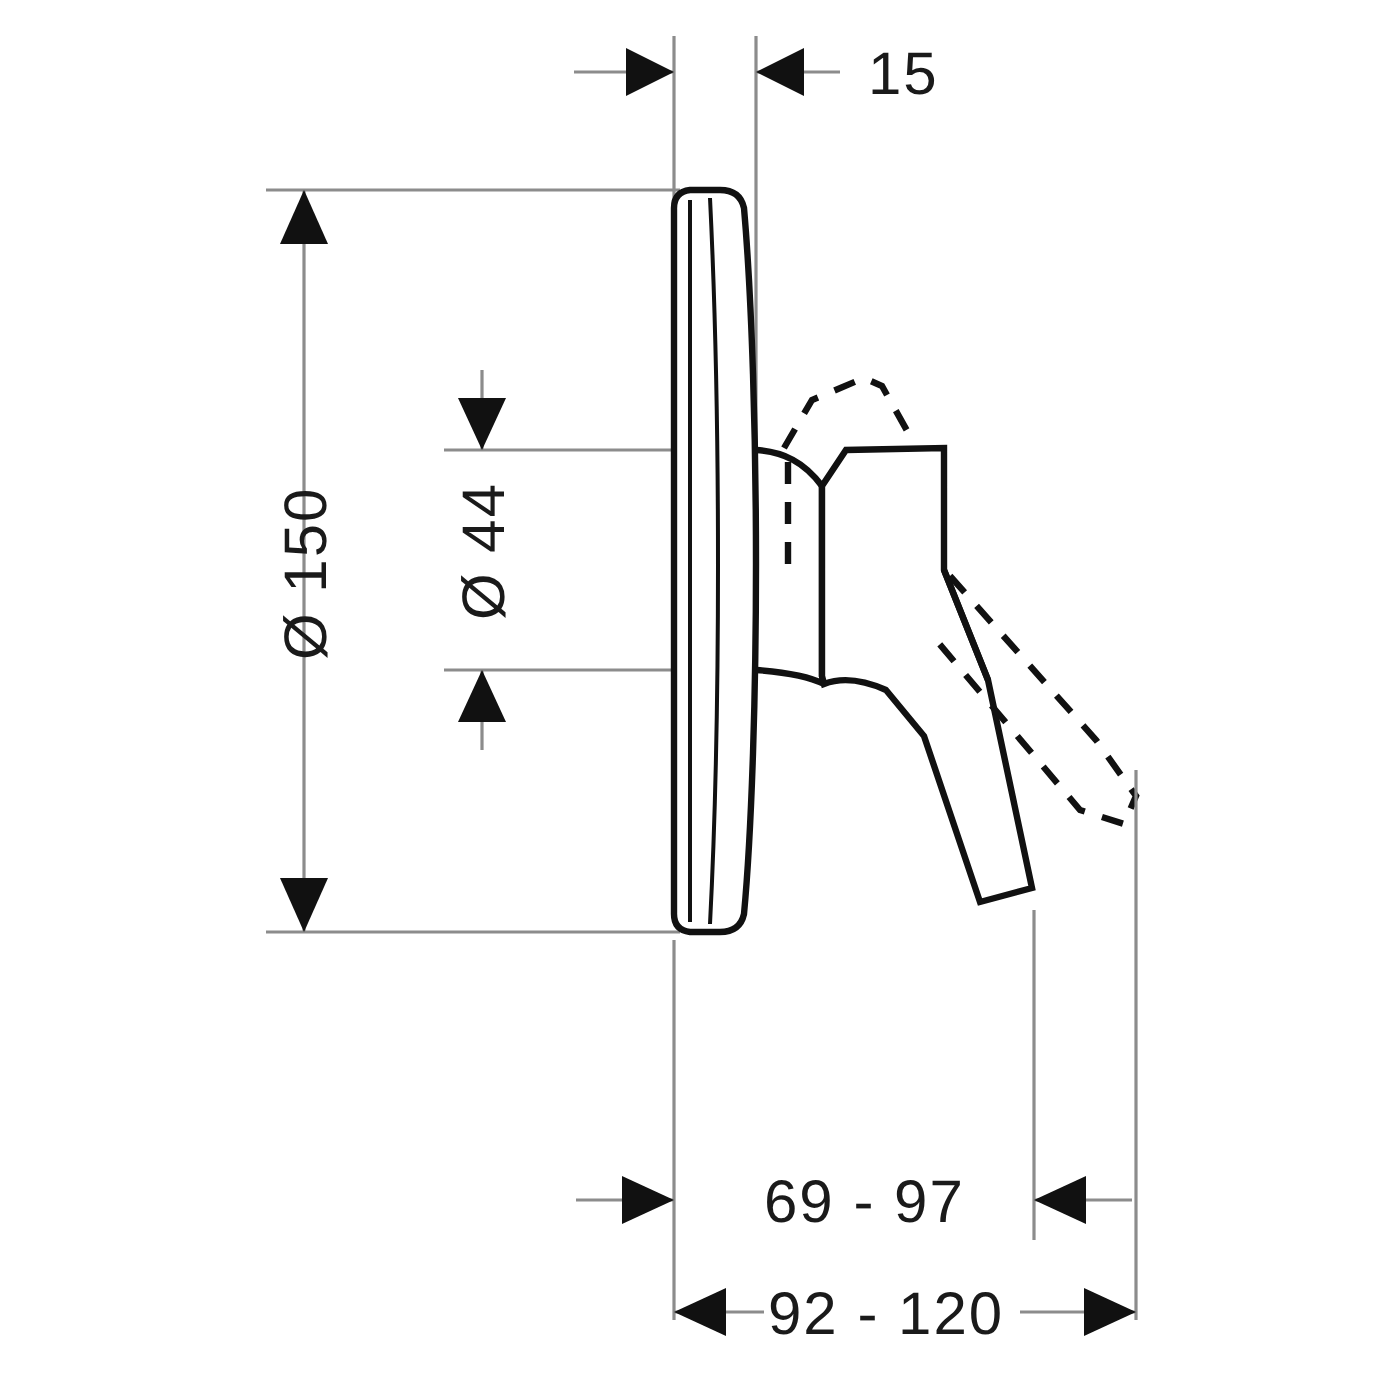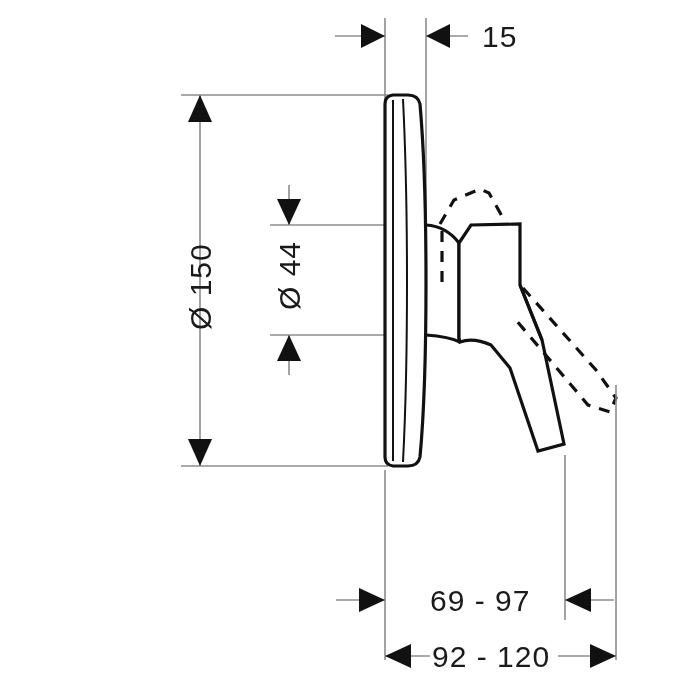--- a/index.html
+++ b/index.html
@@ -11,21 +11,20 @@
     width: 700px;
     height: 700px;
     font-family: "Liberation Sans", sans-serif;
     overflow: hidden;
   }
   #drawing-root {
     position: relative;
     width: 619px;
     height: 700px;
     background: #ffffff;
-    padding-left: 48px;
   }
   svg#tech-drawing {
     display: block;
     width: 700px;
     height: 700px;
   }
   .dim-line {
     stroke: #8c8c8c;
     stroke-width: 1.6;
     fill: none;

